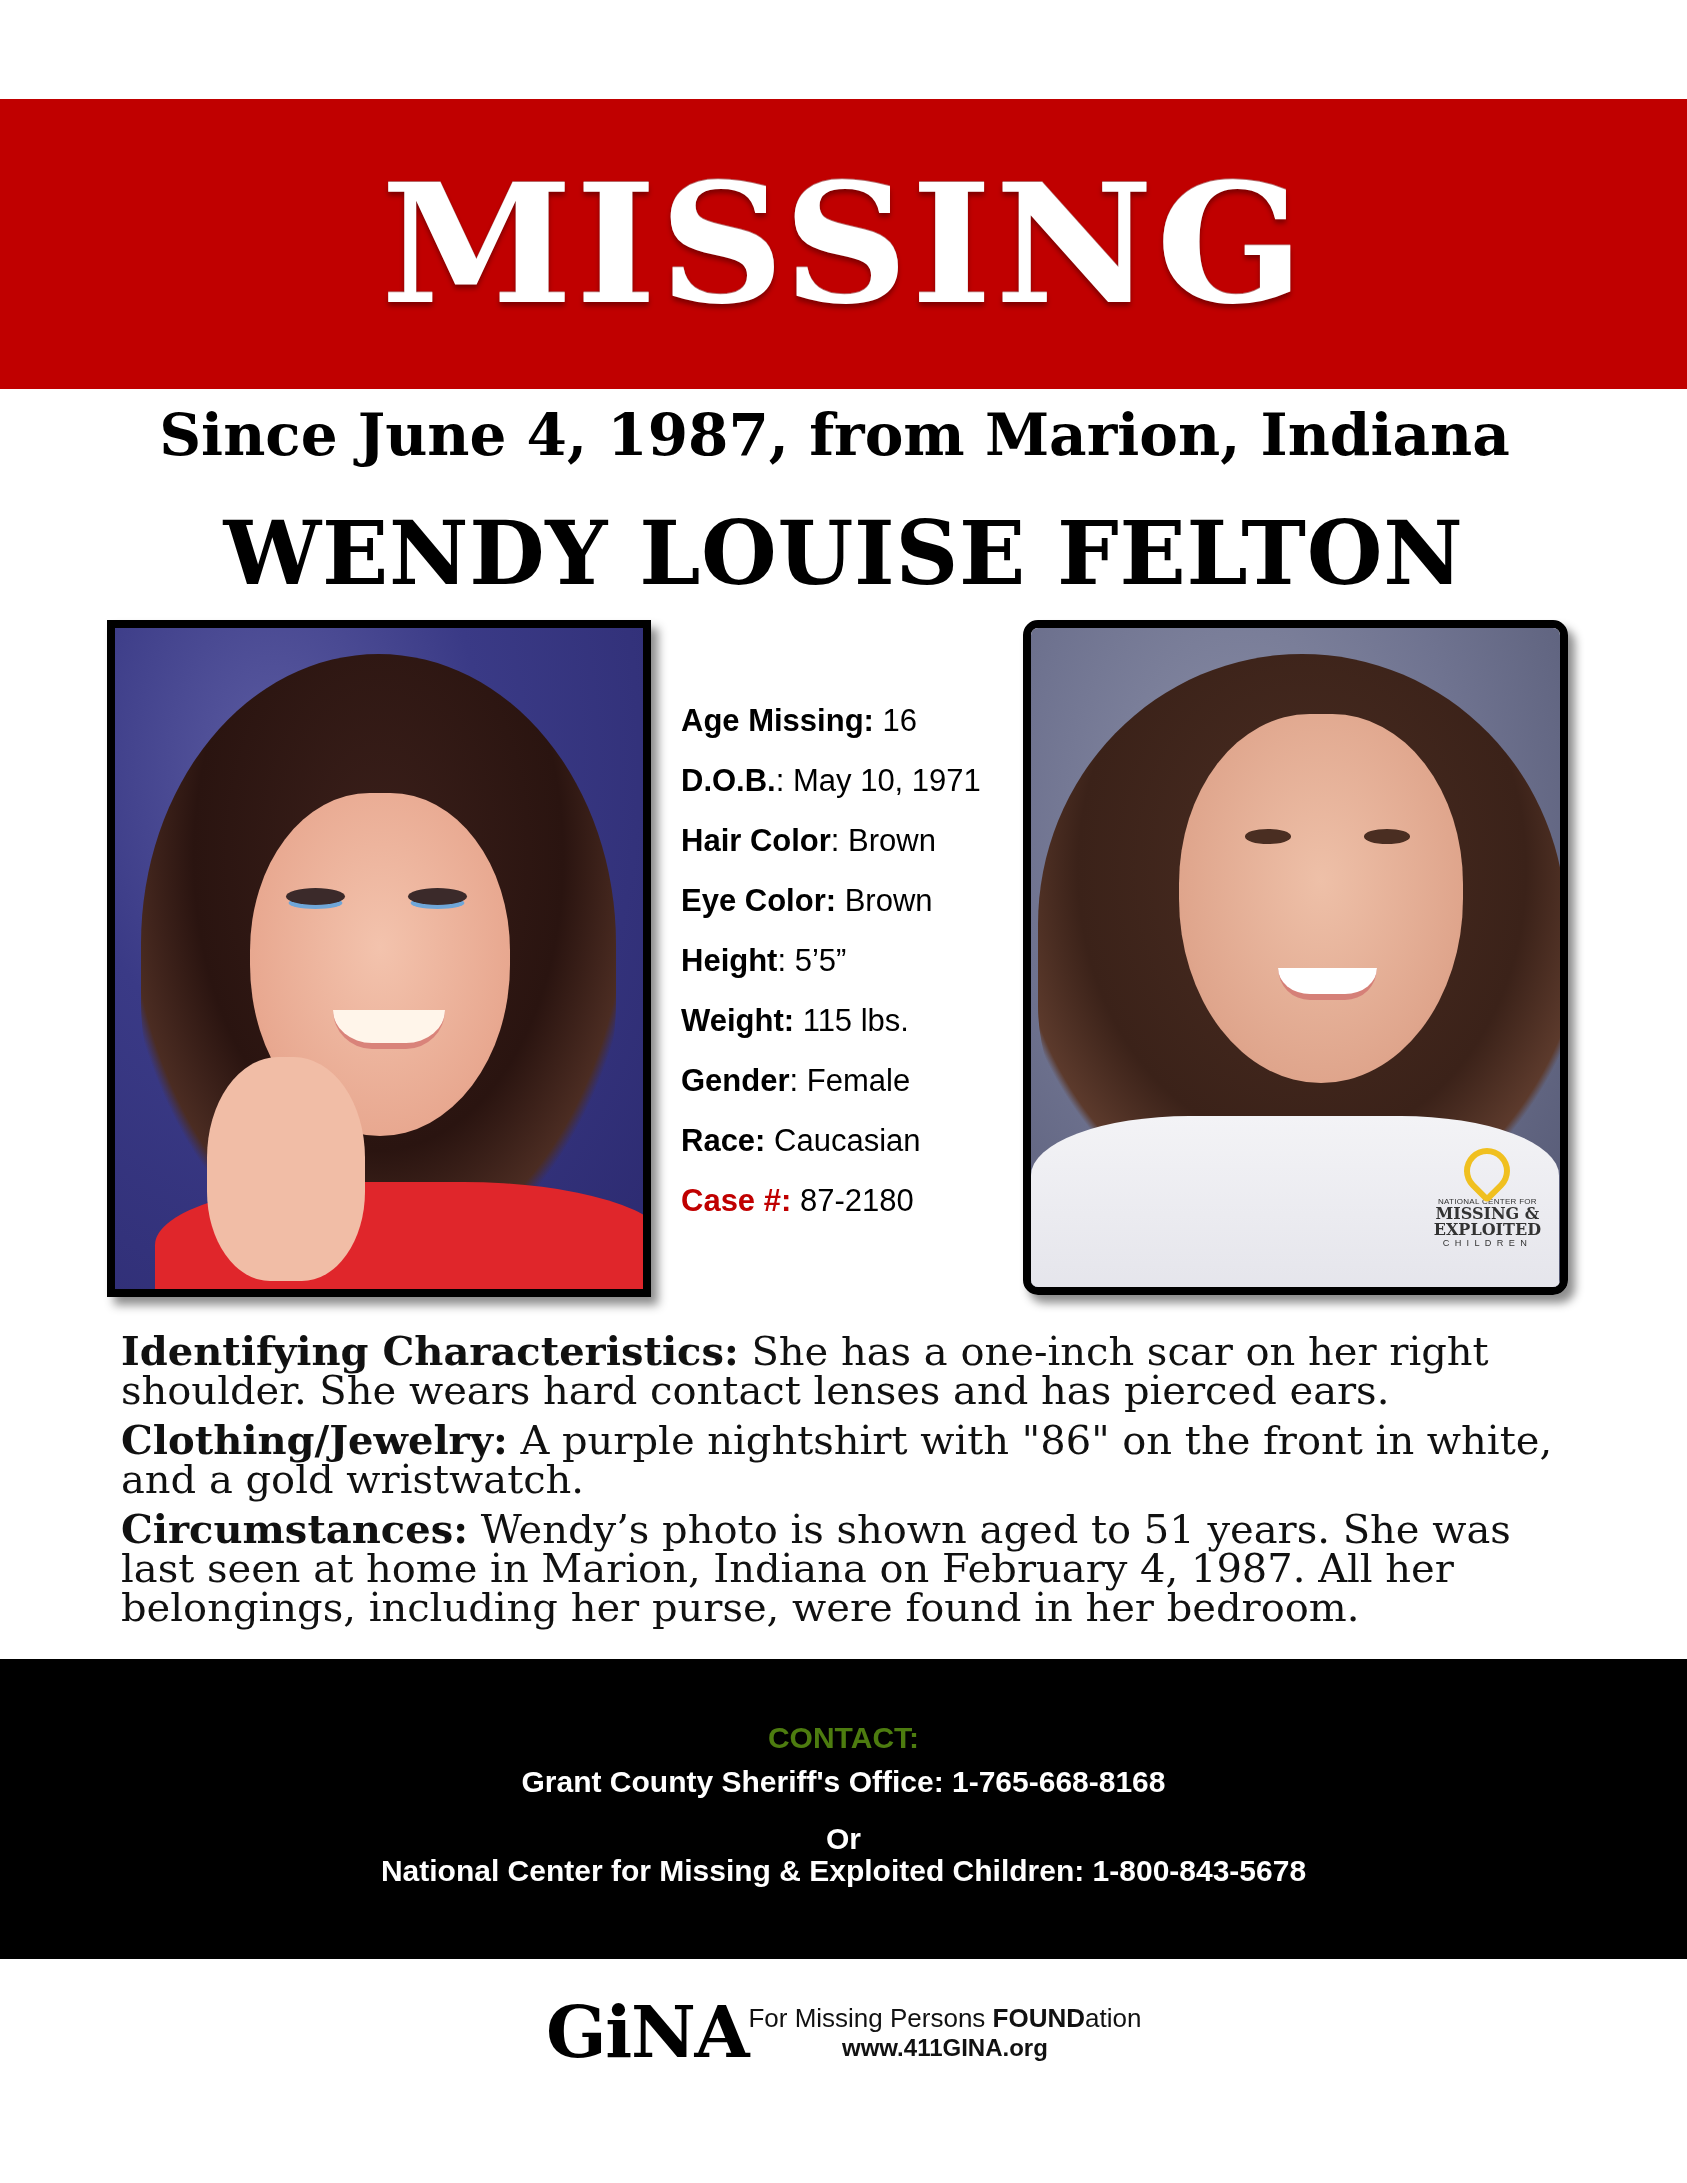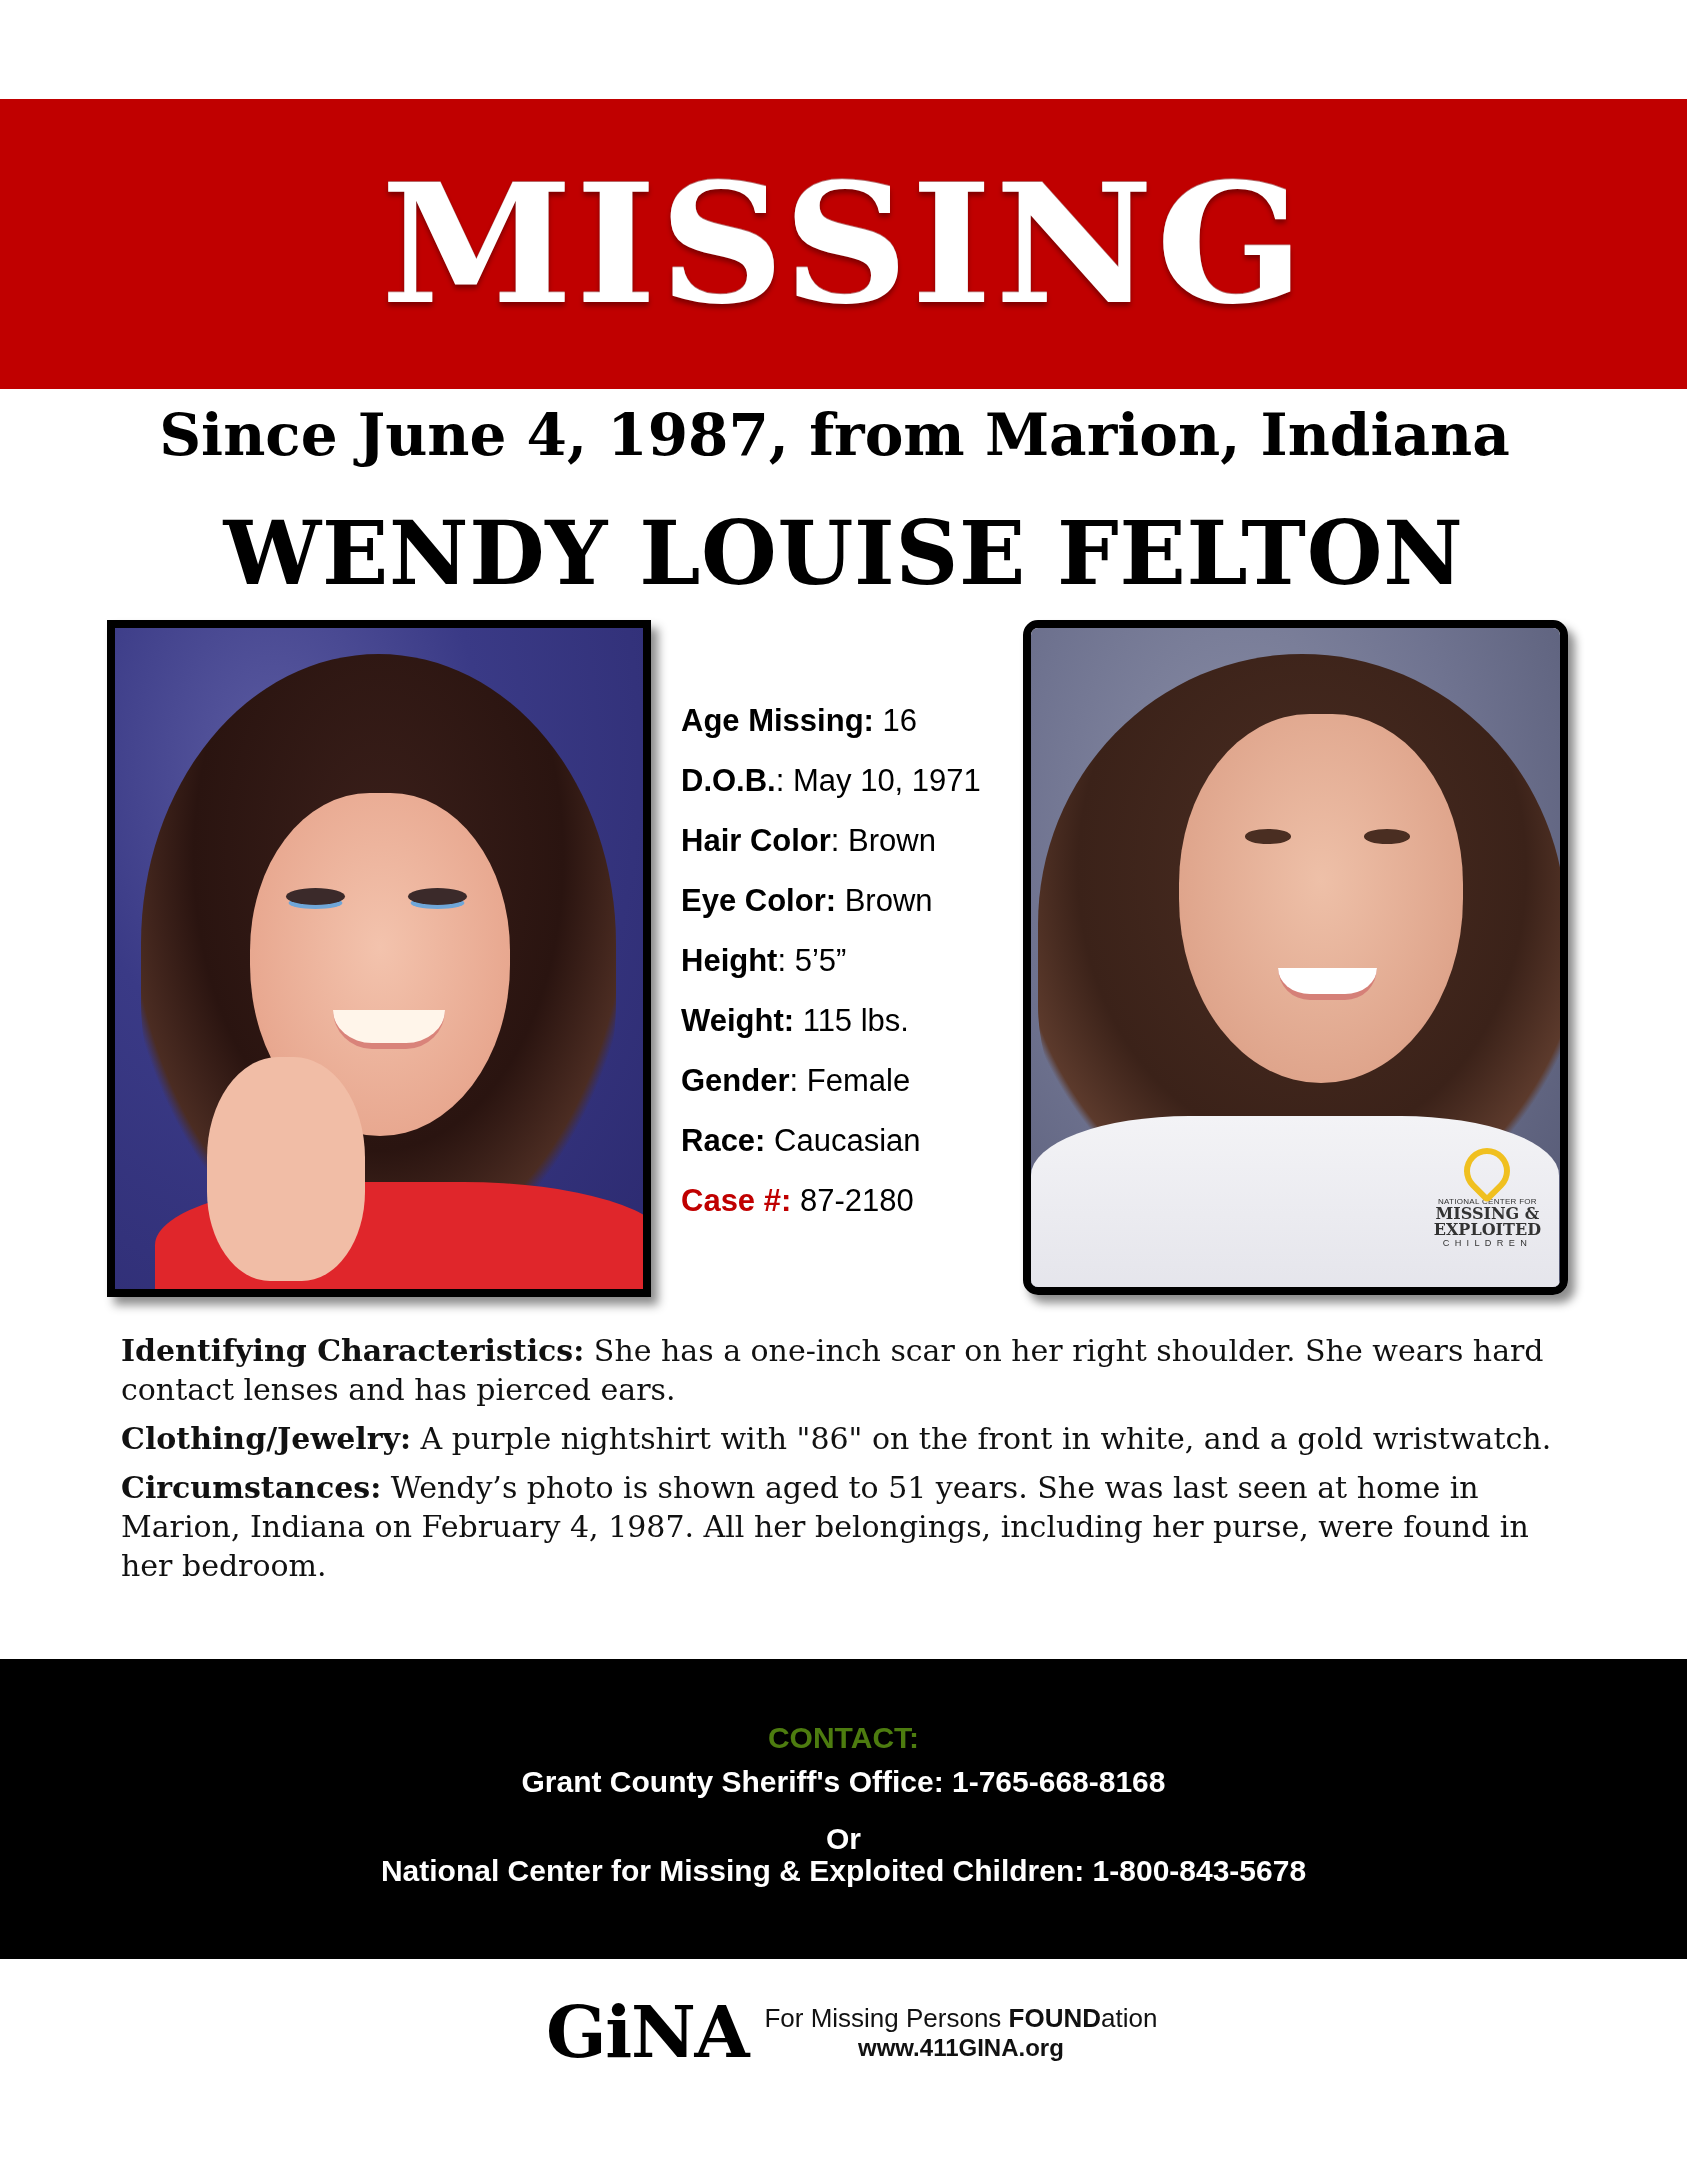--- a/index.html
+++ b/index.html
@@ -74,36 +74,36 @@
   .details {
     position: absolute; left: 681px; top: 691px; width: 330px;
     font-family: "Liberation Sans", sans-serif; font-size: 31px; line-height: 60px;
   }
   .detail-row { white-space: nowrap; }
   .detail-label { font-weight: bold; }
   .detail-label.red { color: #C00000; }
 
   .desc {
     position: absolute; left: 121px; top: 1331px; width: 1444px;
-    font-family: "DejaVu Serif", serif; font-size: 30px; line-height: 39px; color: #111;
+    font-family: "DejaVu Serif", serif; font-size: 40px; line-height: 39px; color: #111;
   }
   .desc p { margin: 0 0 10px 0; }
   .desc .label { font-weight: bold; }
 
   .contact {
     position: absolute; left: 0; top: 1659px; width: 1687px; height: 300px; background: #000;
     font-family: "Liberation Sans", sans-serif; color: #fff; text-align: center;
   }
   .contact-title { position: absolute; top: 62px; width: 100%; color: #4d7c0f; font-weight: bold; font-size: 30px; }
   .contact-line { position: absolute; width: 100%; font-weight: bold; font-size: 30px; }
   .contact-line.l1 { top: 106px; } .contact-line.l2 { top: 163px; } .contact-line.l3 { top: 195px; }
 
   .gina { position: absolute; left: 546px; top: 1996px; height: 73px; display: flex; align-items: center; }
   .gina-logo { font-family: "DejaVu Serif", serif; font-weight: bold; font-size: 71px; letter-spacing: -1.3px; line-height: 1; }
-  .gina-text { margin-left: 16px; text-align: center; font-family: "Liberation Sans", sans-serif; color: #111; }
+  .gina-text { text-align: center; font-family: "Liberation Sans", sans-serif; color: #111; }
   .gina-tag { font-size: 26px; line-height: 30px; }
   .gina-tag b { font-weight: bold; }
   .gina-url { font-size: 24px; font-weight: bold; line-height: 29px; }
 </style>
 </head>
 <body>
 
 <div class="banner">
   <div class="banner-title">MISSING</div>
 </div>

